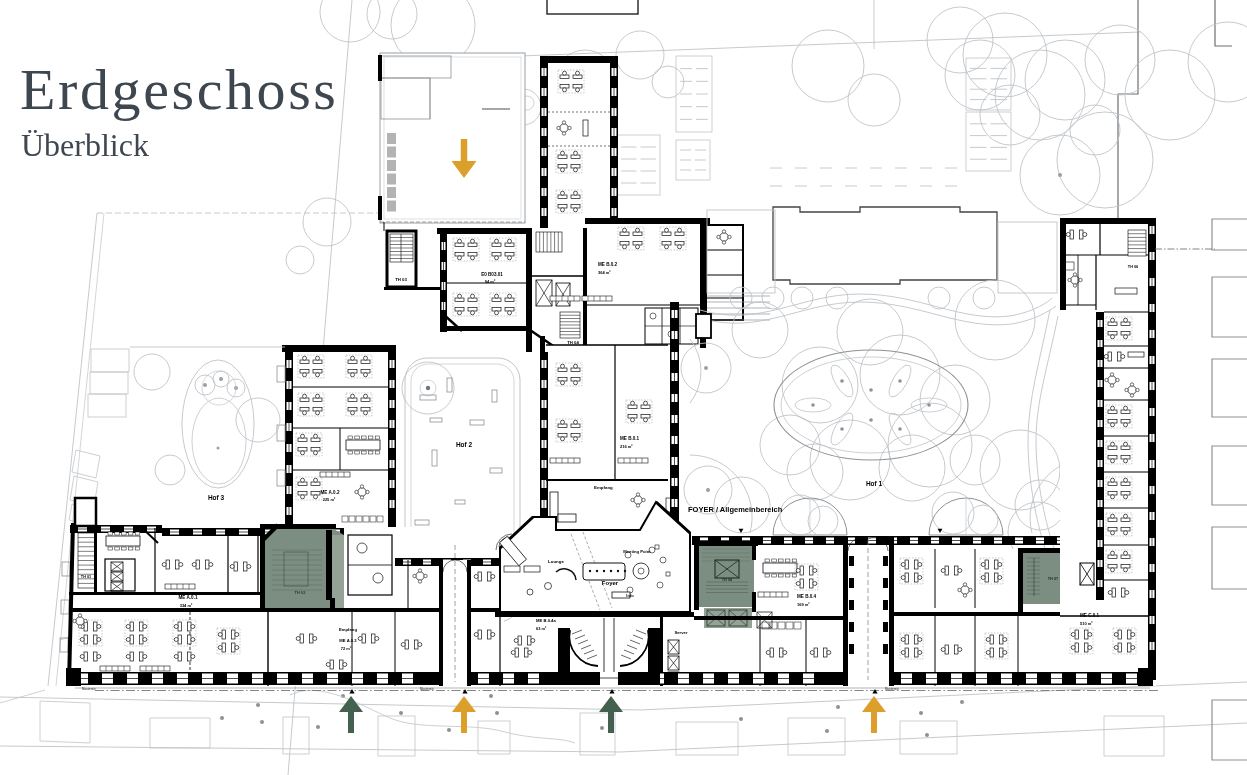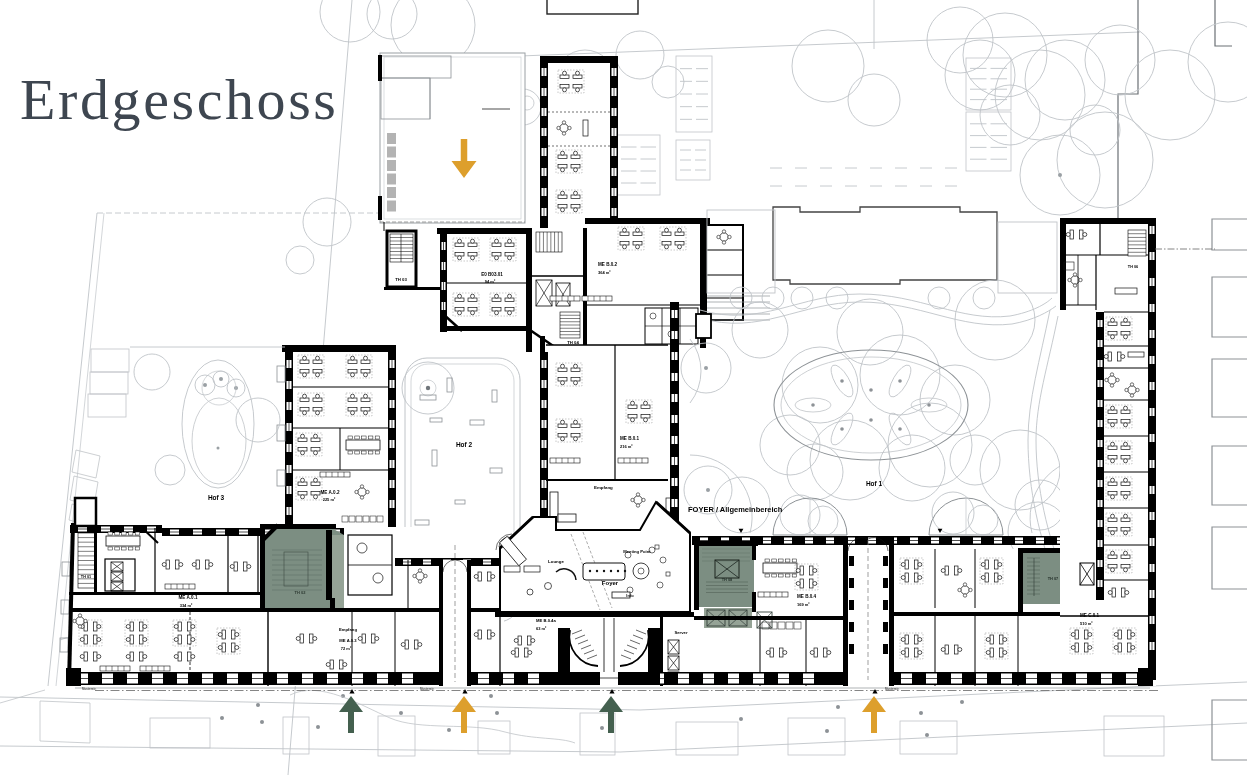--- a/index.html
+++ b/index.html
@@ -2004,14 +2004,15 @@
 
 <g>
         <path d="M611 696 L599 712 L608.0 712 L608.0 733 L614.0 733 L614.0 712 L623 712 Z" fill="#44604f"></path>
       </g>
 
 <g>
         <path d="M874 696 L862 712 L871.0 712 L871.0 733 L877.0 733 L877.0 712 L886 712 Z" fill="#dd9f2c"></path>
       </g>
 </svg>
 
-<div style="position:absolute;left:20px;top:66px;font-family:'Liberation Serif', serif;font-size:58px;color:#3e4650;letter-spacing:2.6px;">Erdgeschoss</div>
-
+<div style="position:absolute;left:20px;top:56px;font-family:'Liberation Serif', serif;font-size:58px;color:#3e4650;letter-spacing:2.6px;">Erdgeschoss</div>
+
+<div style="position:absolute;left:21px;top:127px;font-family:'Liberation Serif', serif;font-size:32px;color:#3e4650;">Überblick</div>
 </div>
 </body></html>

